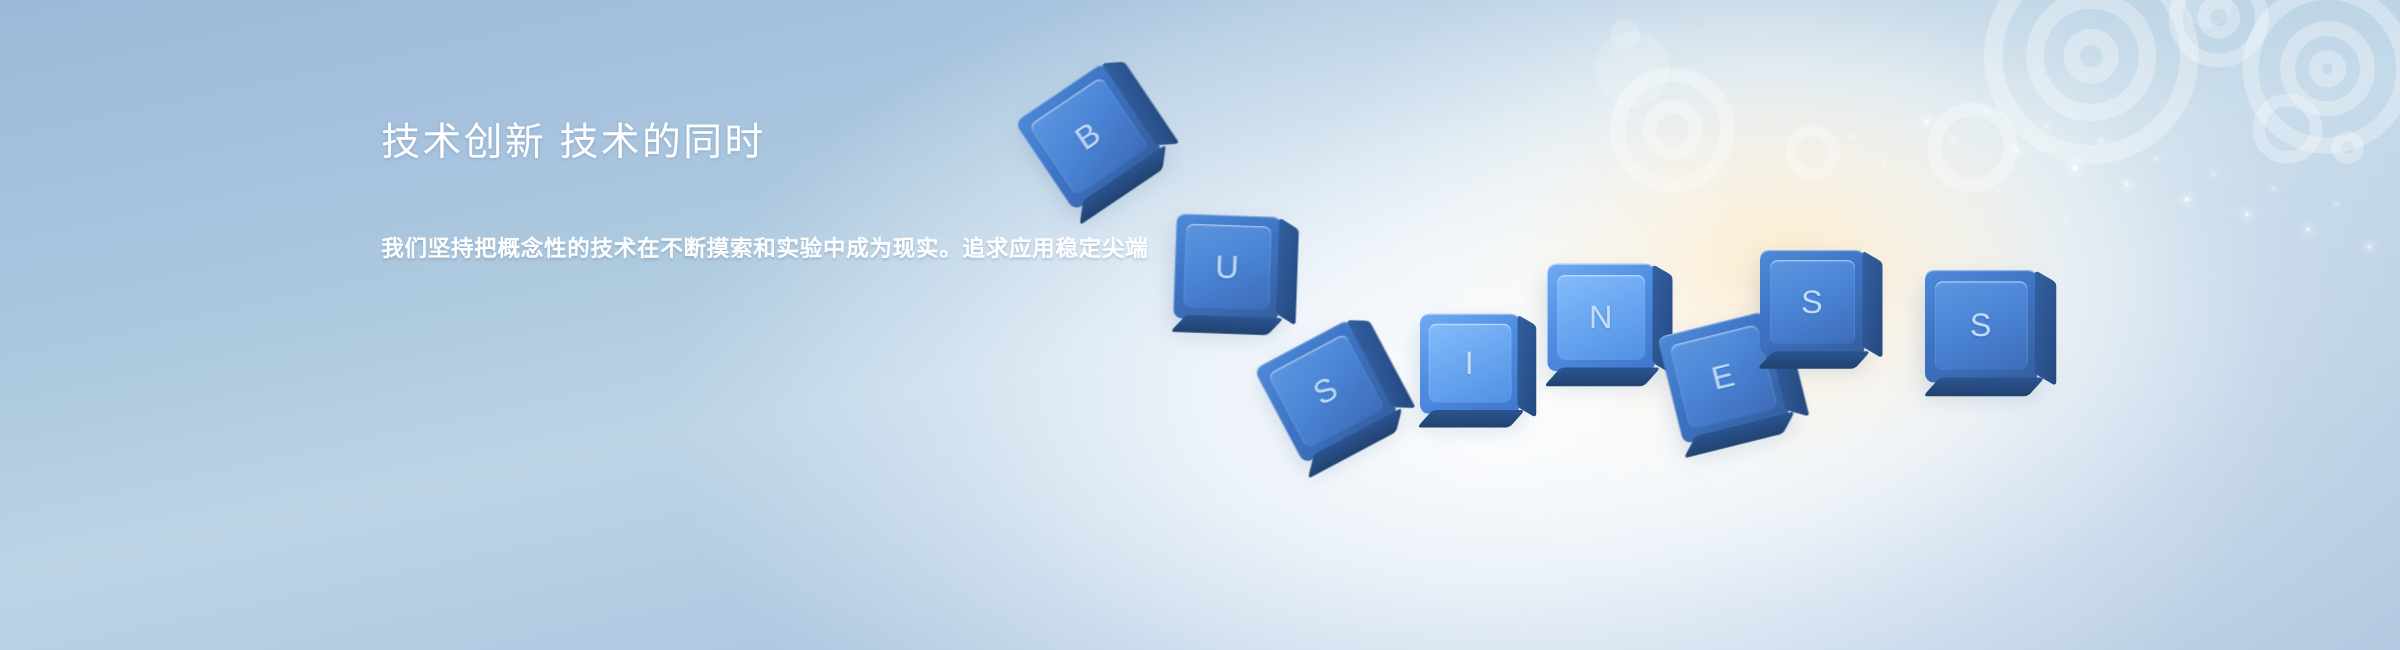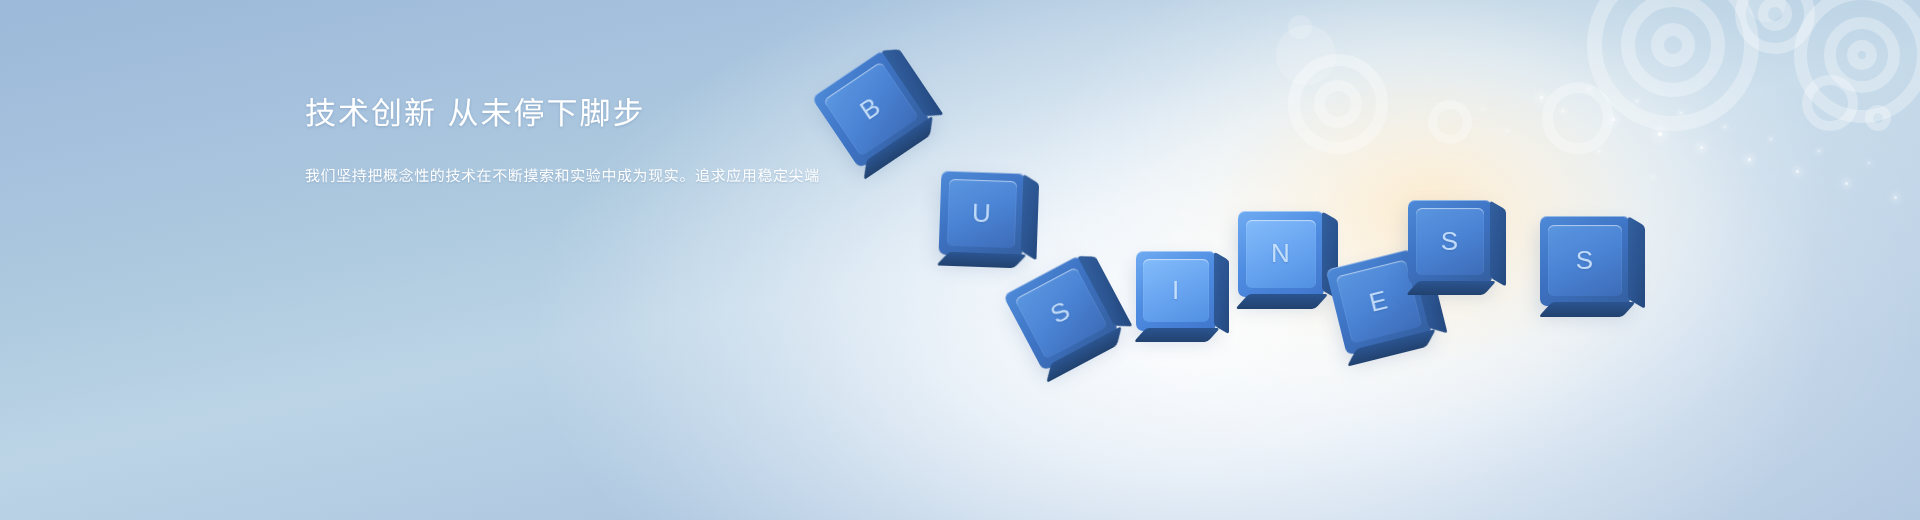--- a/index.html
+++ b/index.html
@@ -62,26 +62,26 @@
   .headline{
     color:#ffffff;
     font-size:31px;
     line-height:44px;
     letter-spacing:2px;
     font-weight:400;
     white-space:nowrap;
     text-shadow:0 1px 3px rgba(70,100,140,0.28);
   }
   .para{
-    margin-top:24px;
+    margin-top:48px;
     color:#ffffff;
-    font-size:15px;
+    font-size:18px;
     line-height:31px;
     letter-spacing:0.6px;
-    font-weight:400;
+    font-weight:700;
     opacity:0.97;
     text-shadow:0 1px 2px rgba(70,100,140,0.25);
   }
   .para div{white-space:nowrap;}
 
   
   .keys{position:absolute;inset:0;z-index:5;pointer-events:none;}
   .key{
     position:absolute;
     pointer-events:auto;
@@ -253,19 +253,19 @@
           <div class="side"></div>
           <div class="bottom"></div>
           <div class="top">
             <span class="glyph">S</span>
           </div>
         </div>
       </div>
     </div>
 
   <div class="copy">
-    <div class="headline">技术创新  从未停下脚步</div>
+    <div class="headline">技术创新  技术的同时</div>
     <div class="para">
       <div>我们坚持把概念性的技术在不断摸索和实验中成为现实。追求应用稳定尖端</div>
     </div>
   </div>
 
 </div>
 
 </body></html>

